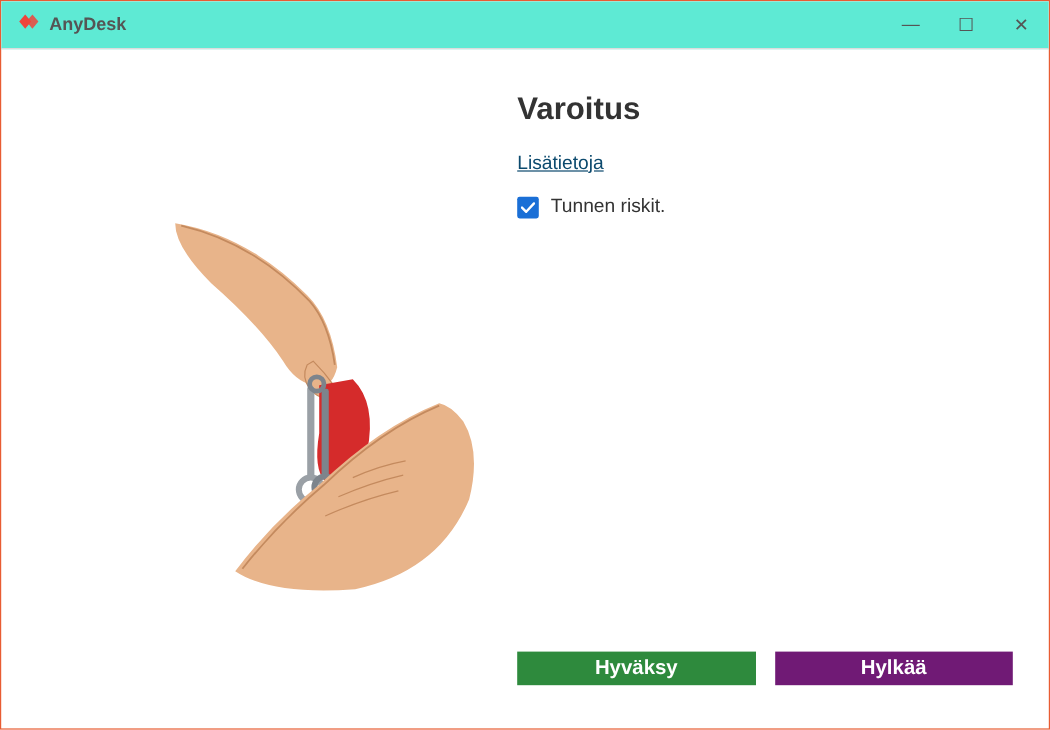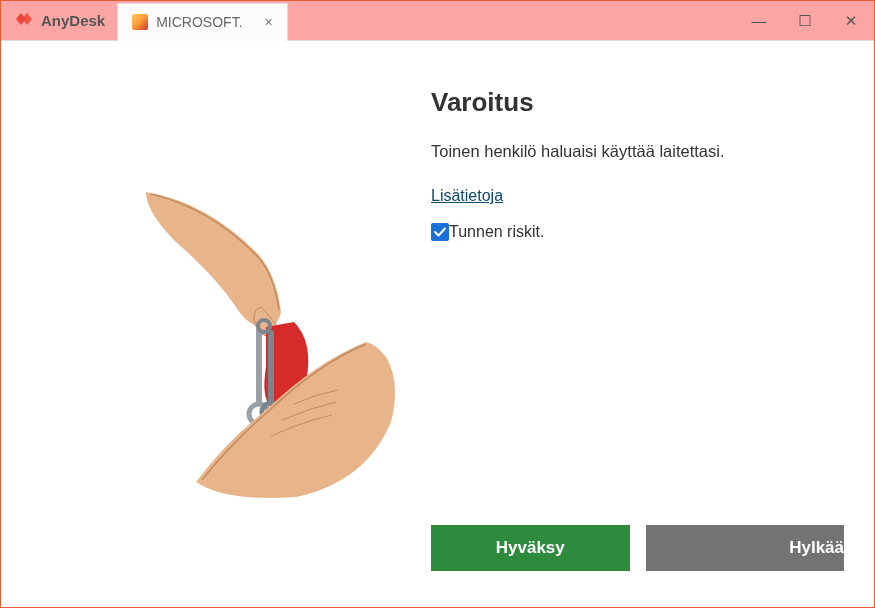--- a/index.html
+++ b/index.html
@@ -6,21 +6,21 @@
     body {
       width: 875px;
       height: 608px;
       font-family: "Segoe UI", Tahoma, sans-serif;
       background: #fff;
       border: 1px solid #e85c33;
       overflow: hidden;
     }
     .titlebar {
       height: 40px;
-      background: #fca5a5;
+      background: #5eead4;
       display: flex;
       align-items: center;
       border-bottom: 1px solid #dcdcdc;
       text-align: right;
     }
     .app-tab {
       display: flex;
       align-items: center;
       padding: 0 12px;
       height: 100%;
@@ -69,21 +69,21 @@
       display: flex;
       align-items: center;
       justify-content: center;
       color: #555;
       font-size: 15px;
       cursor: pointer;
     }
     .content {
       display: flex;
       height: calc(100% - 40px);
-      padding: 26px 30px 30px 30px;
+      padding: 14px 30px 30px 30px;
     }
     .illustration {
       flex: 0 0 400px;
       display: flex;
       align-items: center;
       justify-content: center;
     }
     .text-panel {
       flex: 1;
       display: flex;
@@ -106,21 +106,21 @@
       font-size: 16px;
       text-decoration: underline;
       cursor: pointer;
       margin-bottom: 18px;
       display: inline-block;
       width: fit-content;
     }
     .checkbox-row {
       display: flex;
       align-items: center;
-      gap: 0;
+      gap: 10px;
     }
     .cb {
       width: 18px;
       height: 18px;
       background: #1a6fd6;
       border-radius: 2px;
       display: flex;
       align-items: center;
       justify-content: center;
       cursor: pointer;
@@ -129,48 +129,43 @@
     .cb-label { font-size: 16px; color: #333; }
     .btn-row {
       margin-top: auto;
       margin-bottom: 6px;
       display: flex;
       gap: 16px;
     }
     .btn {
       flex: 1;
       max-width: 200px;
-      height: 46px;
+      height: 28px;
       border: none;
       color: #fff;
       font-size: 17px;
       font-weight: 600;
       cursor: pointer;
     }
     .btn-accept { background: #2e8a3d; }
-    .btn-decline { background: #737373; text-align: right; }
+    .btn-decline { background: #701a75; }
   </style>
 </head>
 <body>
 
 <div class="titlebar">
   <div class="app-tab">
     <span>
       <svg width="22" height="22" viewBox="0 0 22 22">
         <path d="M 3 11 L 8 5 L 13 11 L 8 17 Z" fill="#ef443b"></path>
         <path d="M 9 11 L 14 5 L 19 11 L 14 17 Z" fill="#ef443b" opacity="0.85"></path>
       </svg>
     </span>
     <span class="app-name">AnyDesk</span>
   </div>
-  <div class="doc-tab">
-    <span class="doc-tab-icon"></span>
-    <span class="doc-tab-label">MICROSOFT.</span>
-    <span class="tab-close">×</span>
-  </div>
   <div class="spacer"></div>
   <div class="win-controls">
     <div class="win-btn">—</div>
     <div class="win-btn">☐</div>
     <div class="win-btn">✕</div>
   </div>
 </div>
 
 <div class="content">
   <div class="illustration">
@@ -197,21 +192,20 @@
         <path d="M 300 202 Q 252 222 204 268 Q 166 300 136 338" fill="none" stroke="#c48a5e" stroke-width="1.5"></path>
         <path d="M 228 262 Q 250 252 272 248" fill="none" stroke="#c48a5e" stroke-width="1"></path>
         <path d="M 216 278 Q 244 266 270 260" fill="none" stroke="#c48a5e" stroke-width="1"></path>
         <path d="M 205 294 Q 236 280 266 273" fill="none" stroke="#c48a5e" stroke-width="1"></path>
       </g>
     </svg>
   </div>
 
   <div class="text-panel">
     <h1 class="heading">Varoitus</h1>
-    <p class="para">Toinen henkilö haluaisi käyttää laitettasi.</p>
     <a class="learn-more">Lisätietoja</a>
     <div class="checkbox-row">
       <div class="cb">
         <svg viewBox="0 0 12 12">
             <path d="M 1 6 L 4.5 9.5 L 11 2.5" stroke="#fff" stroke-width="2" fill="none" stroke-linecap="round" stroke-linejoin="round"></path>
           </svg>
       </div>
       <span class="cb-label">Tunnen riskit.</span>
     </div>
 

